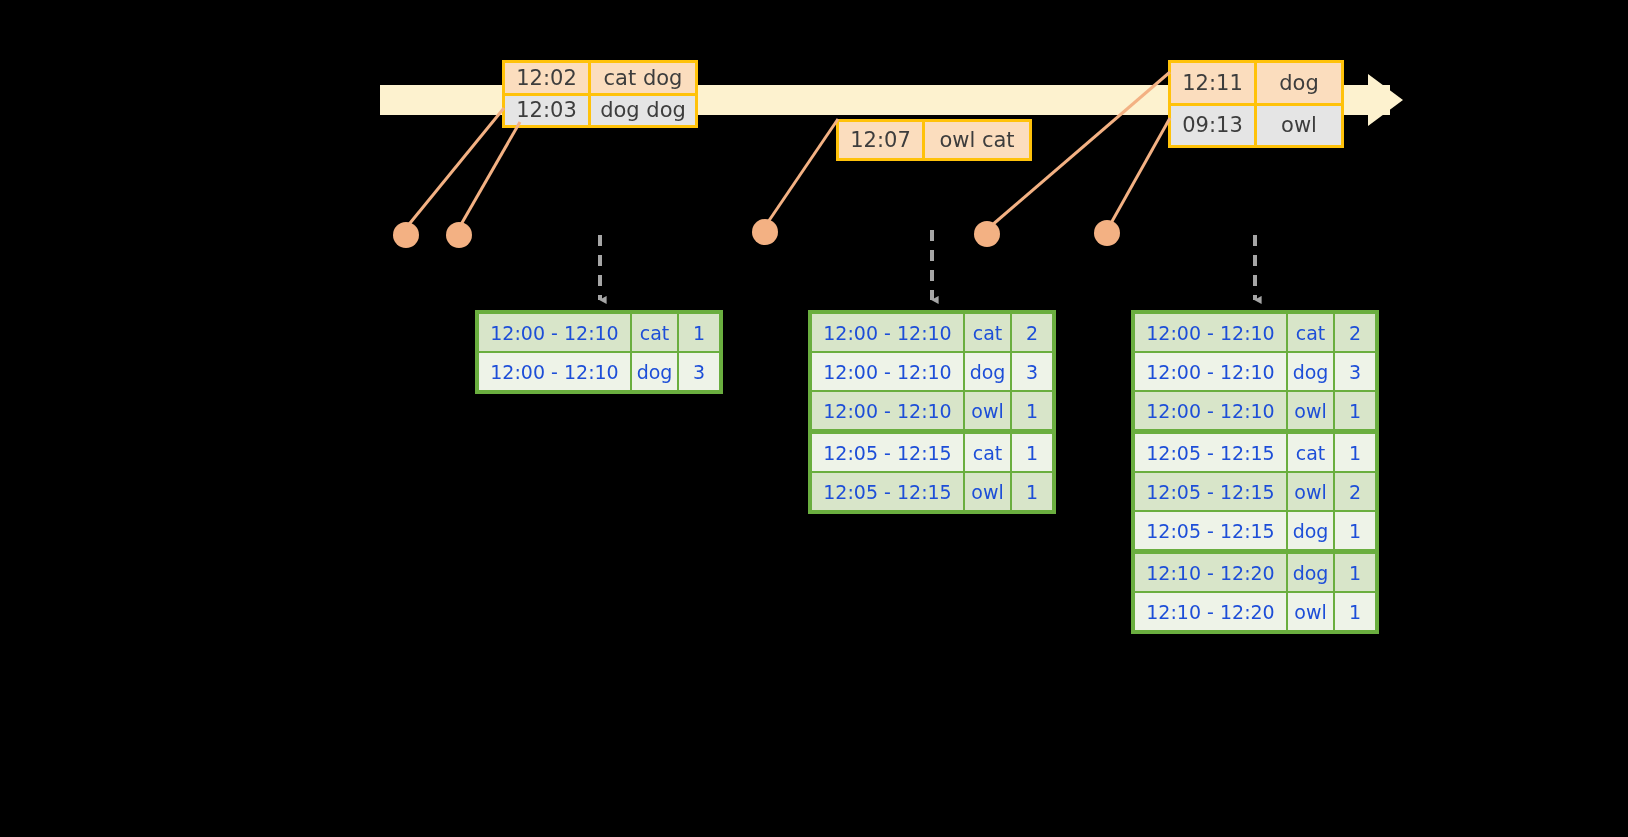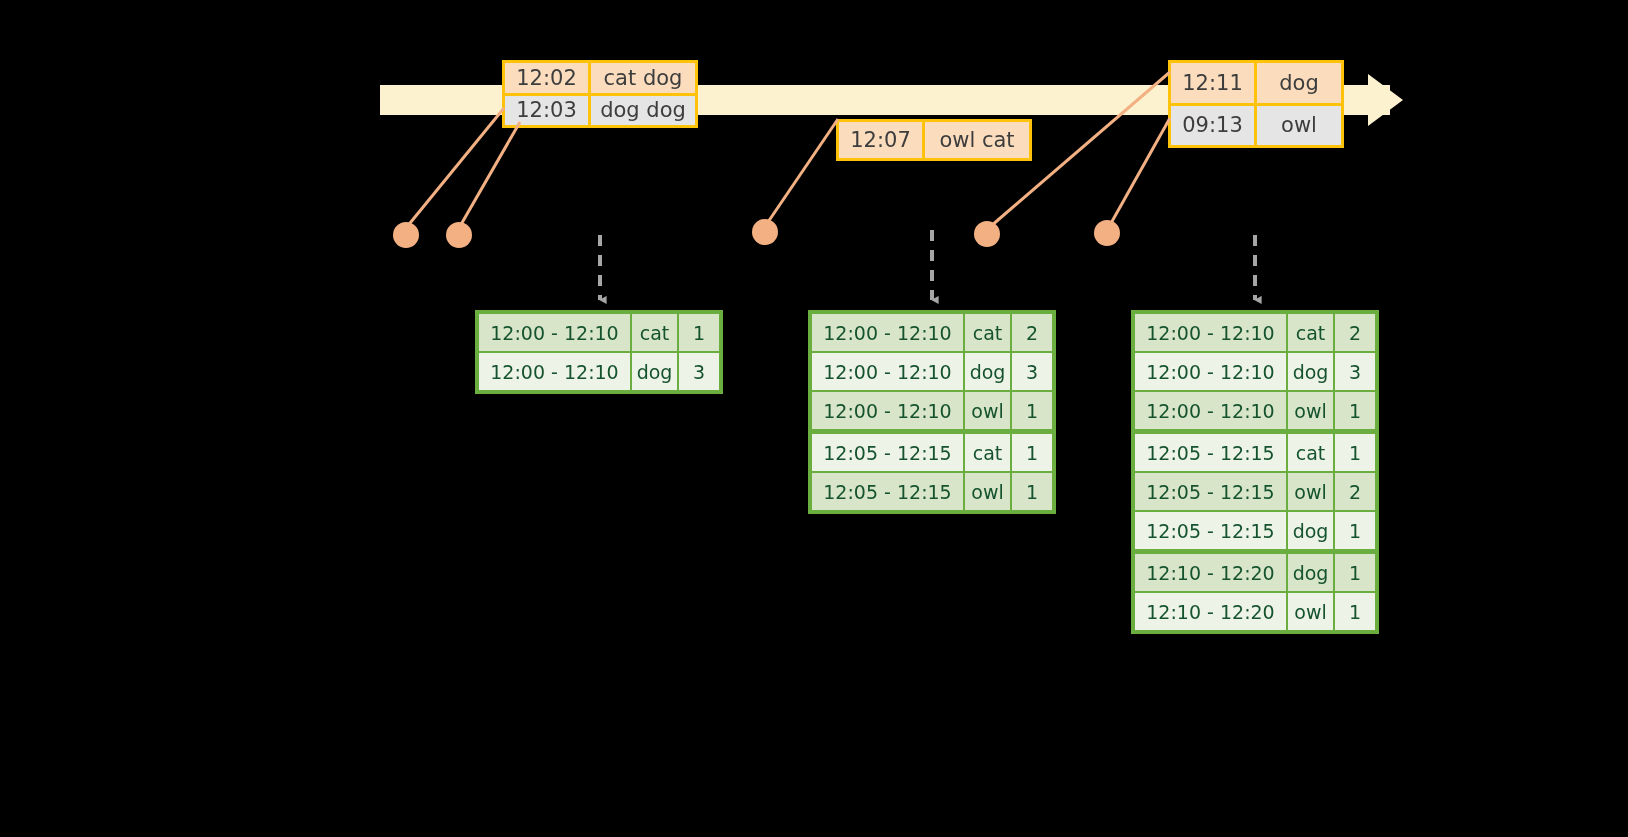--- a/index.html
+++ b/index.html
@@ -94,21 +94,21 @@
     flex: none;
     margin-bottom: 2px;
   }
   .res-row:last-child { margin-bottom: 0; }
   .res-row.group-end { margin-bottom: 5px; }
   .res-cell {
     display: flex;
     align-items: center;
     justify-content: center;
     font-size: 19px;
-    color: #14532d;
+    color: #1d4ed8;
     box-sizing: border-box;
     margin-right: 2px;
     background: #eef3e8;
     text-align: right;
   }
   .res-cell:last-child { margin-right: 0; }
   .res-row.shaded .res-cell { background: #d8e5c9; }
   .res-window { flex: 1; }
   .res-key { width: 45px; flex: none; }
   .res-count { width: 40px; flex: none; }

